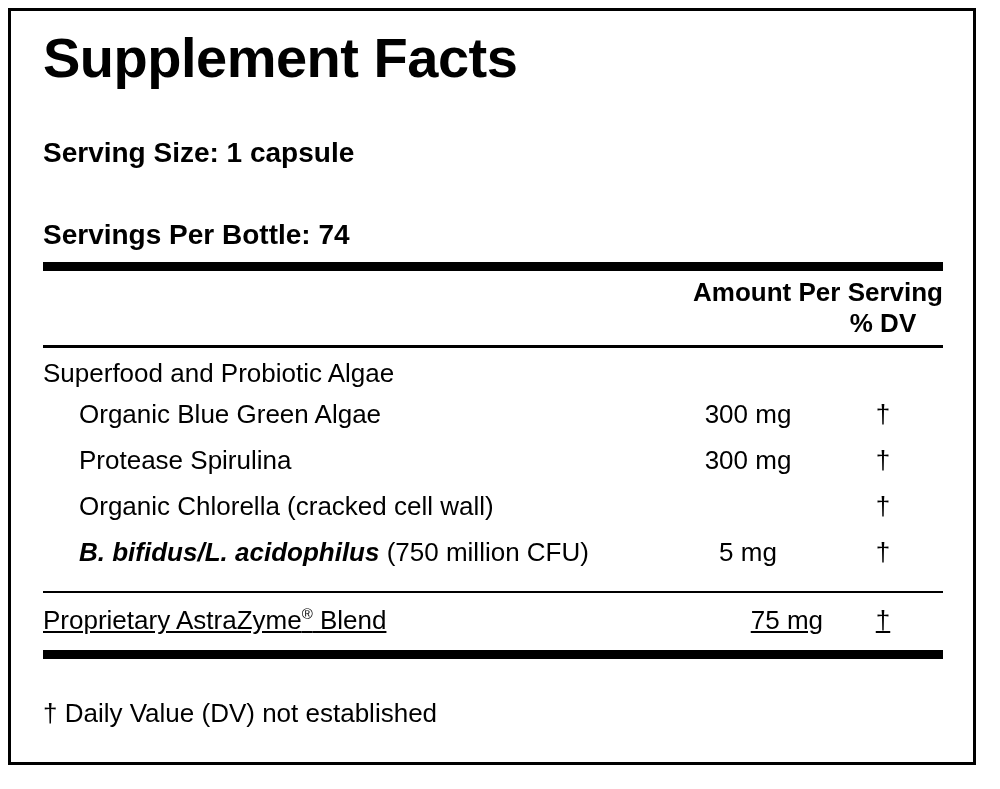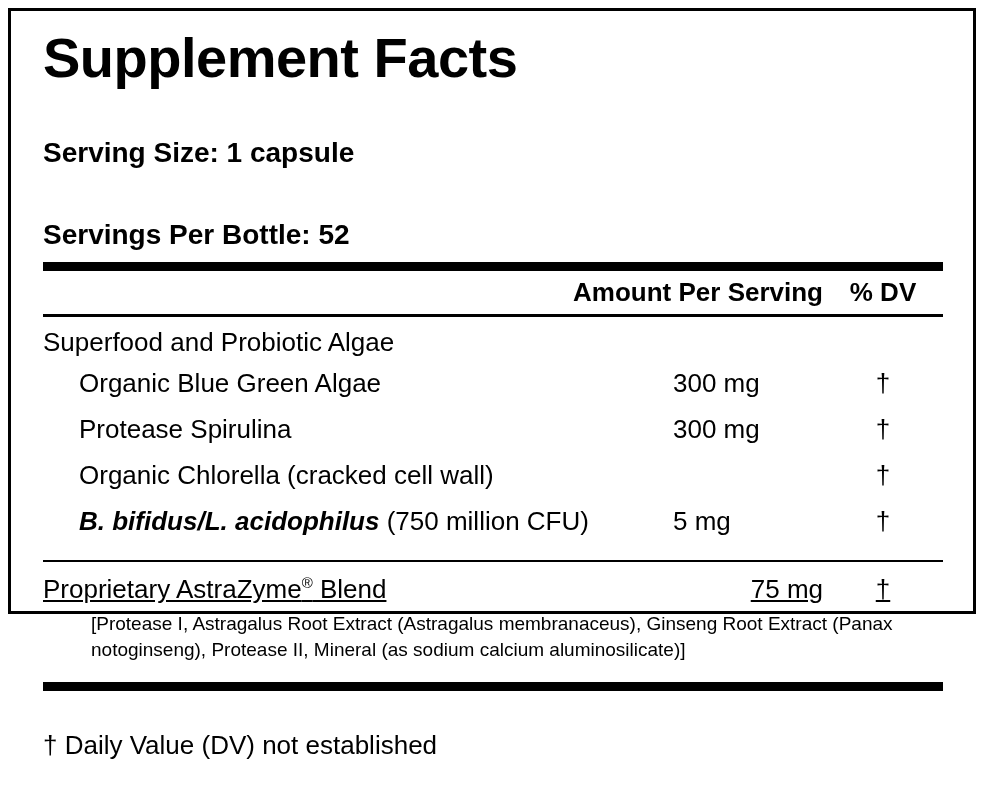--- a/index.html
+++ b/index.html
@@ -13,21 +13,21 @@
     font-family: "Liberation Sans", sans-serif;
     color: #000000;
     overflow: hidden;
   }
 
   .panel {
     position: absolute;
     left: 8px;
     top: 8px;
     width: 968px;
-    height: 606px;
+    height: 757px;
     border: 3px solid #000000;
     box-sizing: border-box;
     background: #ffffff;
   }
 
   .inner {
     position: absolute;
     left: 32px;
     top: 18px;
     width: 900px;
@@ -64,20 +64,21 @@
     background: #000000;
   }
 
   .header-row {
     display: flex;
     align-items: flex-end;
     justify-content: flex-end;
     font-size: 26px;
     font-weight: bold;
     padding: 6px 0 6px 0;
+    flex-direction: column;
   }
   .header-amount {
     text-align: right;
   }
   .header-dv {
     width: 120px;
     text-align: center;
   }
 
   .blend-name {
@@ -95,21 +96,21 @@
     flex: 1 1 auto;
     padding-left: 36px;
     white-space: nowrap;
   }
   .ing-name .ital {
     font-style: italic;
     font-weight: bold;
   }
   .ing-amount {
     width: 150px;
-    text-align: left;
+    text-align: center;
   }
   .ing-dv {
     width: 120px;
     text-align: center;
   }
 
   .spacer-sm { height: 16px; }
 
   .prop-row {
     display: flex;
@@ -149,21 +150,21 @@
 </style>
 </head>
 <body>
 
 <div class="panel">
   <div class="inner">
 
     <div class="title">Supplement Facts</div>
 
     <div class="serving-line">Serving Size: 1 capsule</div>
-    <div class="serving-line">Servings Per Bottle: 52</div>
+    <div class="serving-line">Servings Per Bottle: 74</div>
 
     <div class="rule-thick"></div>
 
     <div class="header-row">
       <span class="header-amount">Amount Per Serving</span>
       <span class="header-dv">% DV</span>
     </div>
 
     <div class="rule-thin"></div>
 
@@ -195,20 +196,19 @@
     <div class="spacer-sm"></div>
 
     <div class="rule-hair"></div>
 
     <div class="prop-row">
       <span class="prop-name"><span>Proprietary AstraZyme</span><sup>®</sup><span> Blend</span></span>
       <span class="prop-amount">75 mg</span>
       <span class="prop-dv">†</span>
     </div>
 
-    <div class="prop-desc">[Protease I, Astragalus Root Extract (Astragalus membranaceus), Ginseng Root Extract (Panax notoginseng), Protease II, Mineral (as sodium calcium aluminosilicate)]</div>
 
     <div class="rule-thick"></div>
 
     <div class="footnote">† Daily Value (DV) not established</div>
 
   </div>
 </div>
 
 </body></html>

